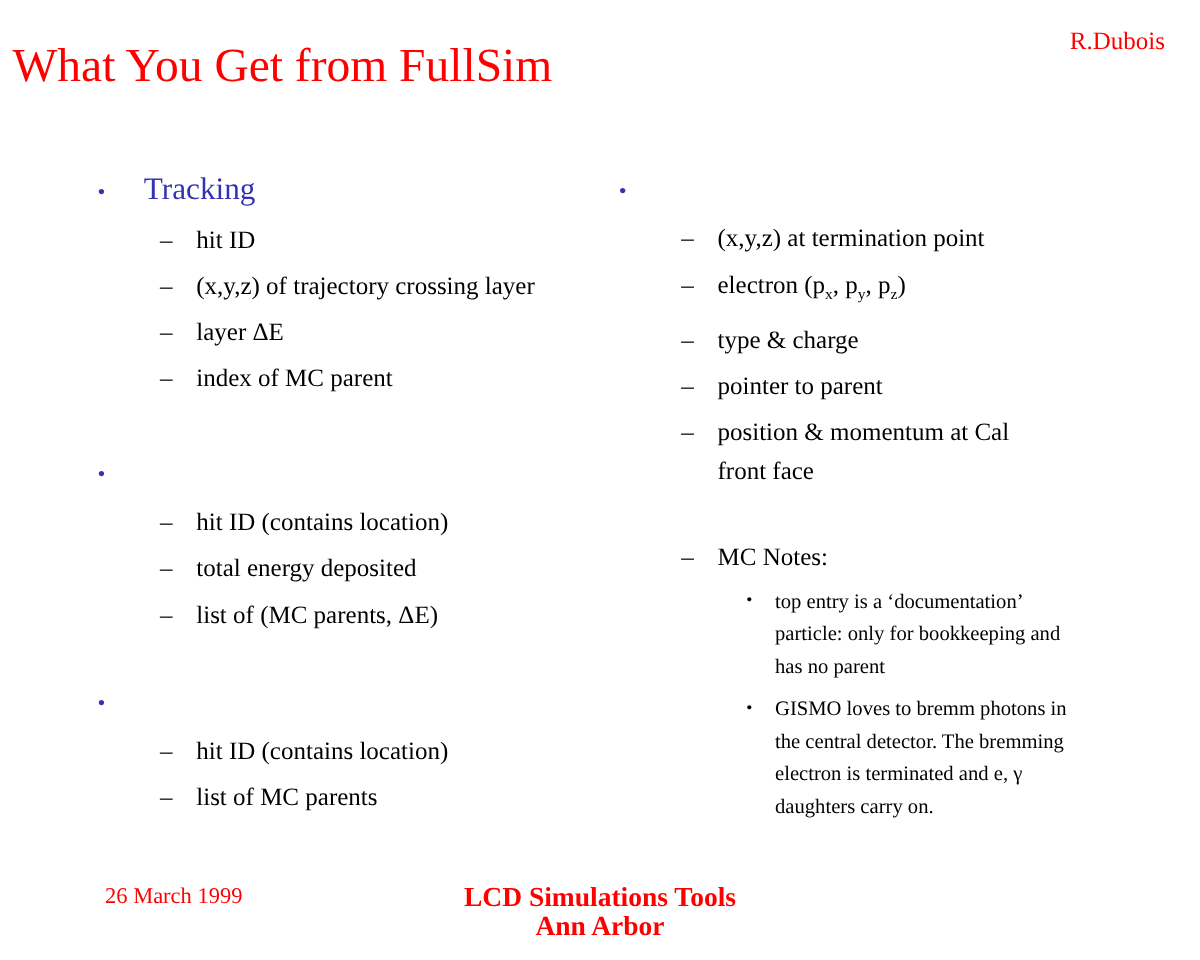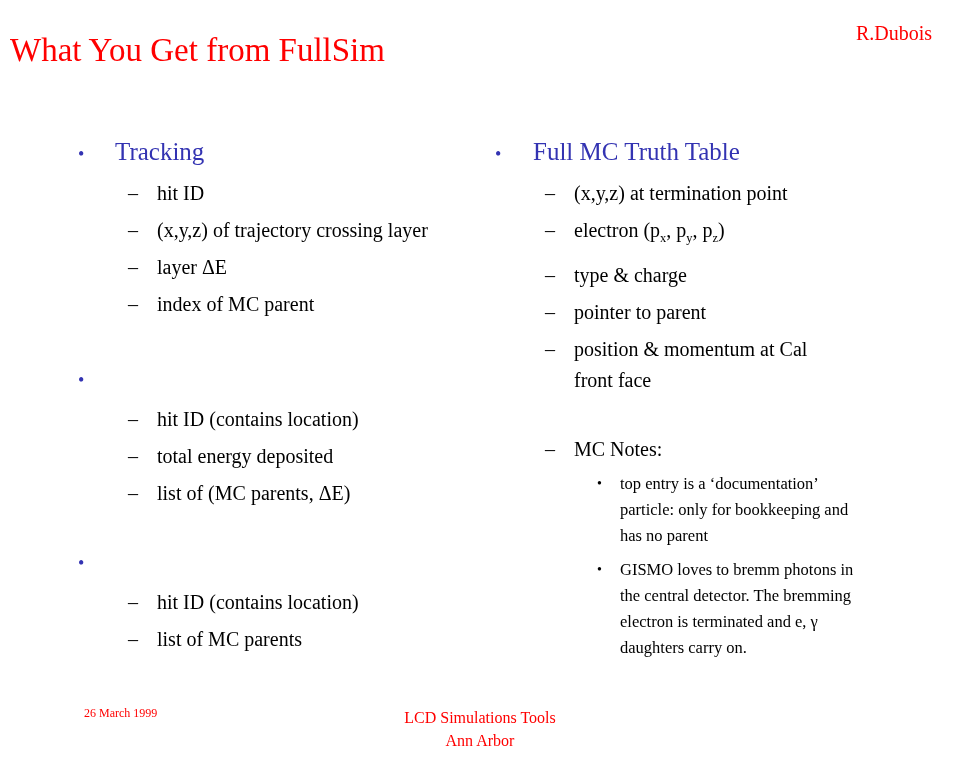--- a/index.html
+++ b/index.html
@@ -9,21 +9,21 @@
     height: 768px;
     background: #ffffff;
     font-family: "Liberation Serif", "DejaVu Serif", serif;
     color: #000000;
     overflow: hidden;
   }
   .title {
     position: absolute;
     left: 10px;
     top: 32px;
-    font-size: 33px;
+    font-size: 38px;
     line-height: 1.15;
     color: #ff0000;
     white-space: nowrap;
   }
   .author {
     position: absolute;
     top: 22px;
     right: 28px;
     font-size: 20px;
     color: #ff0000;
@@ -67,31 +67,32 @@
   }
   .note .nb  { flex: none; width: 23px; font-size: 14px; }
   .note .txt { width: 252px; }
 
   sub { font-size: 0.62em; }
 
   .footer-date {
     position: absolute;
     left: 84px;
     top: 706px;
-    font-size: 12px;
+    font-size: 18px;
     color: #ff0000;
   }
   .footer-center {
     position: absolute;
     left: 0; right: 0;
     top: 706px;
     text-align: center;
-    font-size: 16px;
+    font-size: 22px;
     line-height: 23px;
     color: #ff0000;
+    font-weight: bold;
   }
 </style>
 </head>
 <body>
 
 <div class="slide">
 
   <div class="title">What You Get from FullSim</div>
   <div class="author">R.Dubois</div>
 
@@ -152,21 +153,20 @@
       </div>
     </div>
 
   </div>
 
   <div class="col col-right">
 
     <div class="section">
       <div class="section-heading">
         <span class="l1-bullet">•</span>
-        <span>Full MC Truth Table</span>
       </div>
       <div class="item">
         <span class="dash">–</span>
         <span class="txt">(x,y,z) at termination point</span>
       </div>
       <div class="item">
         <span class="dash">–</span>
         <span class="txt"><span>electron (p</span><sub>x</sub><span>, p</span><sub>y</sub><span>, p</span><sub>z</sub><span>)</span></span>
       </div>
       <div class="item">

